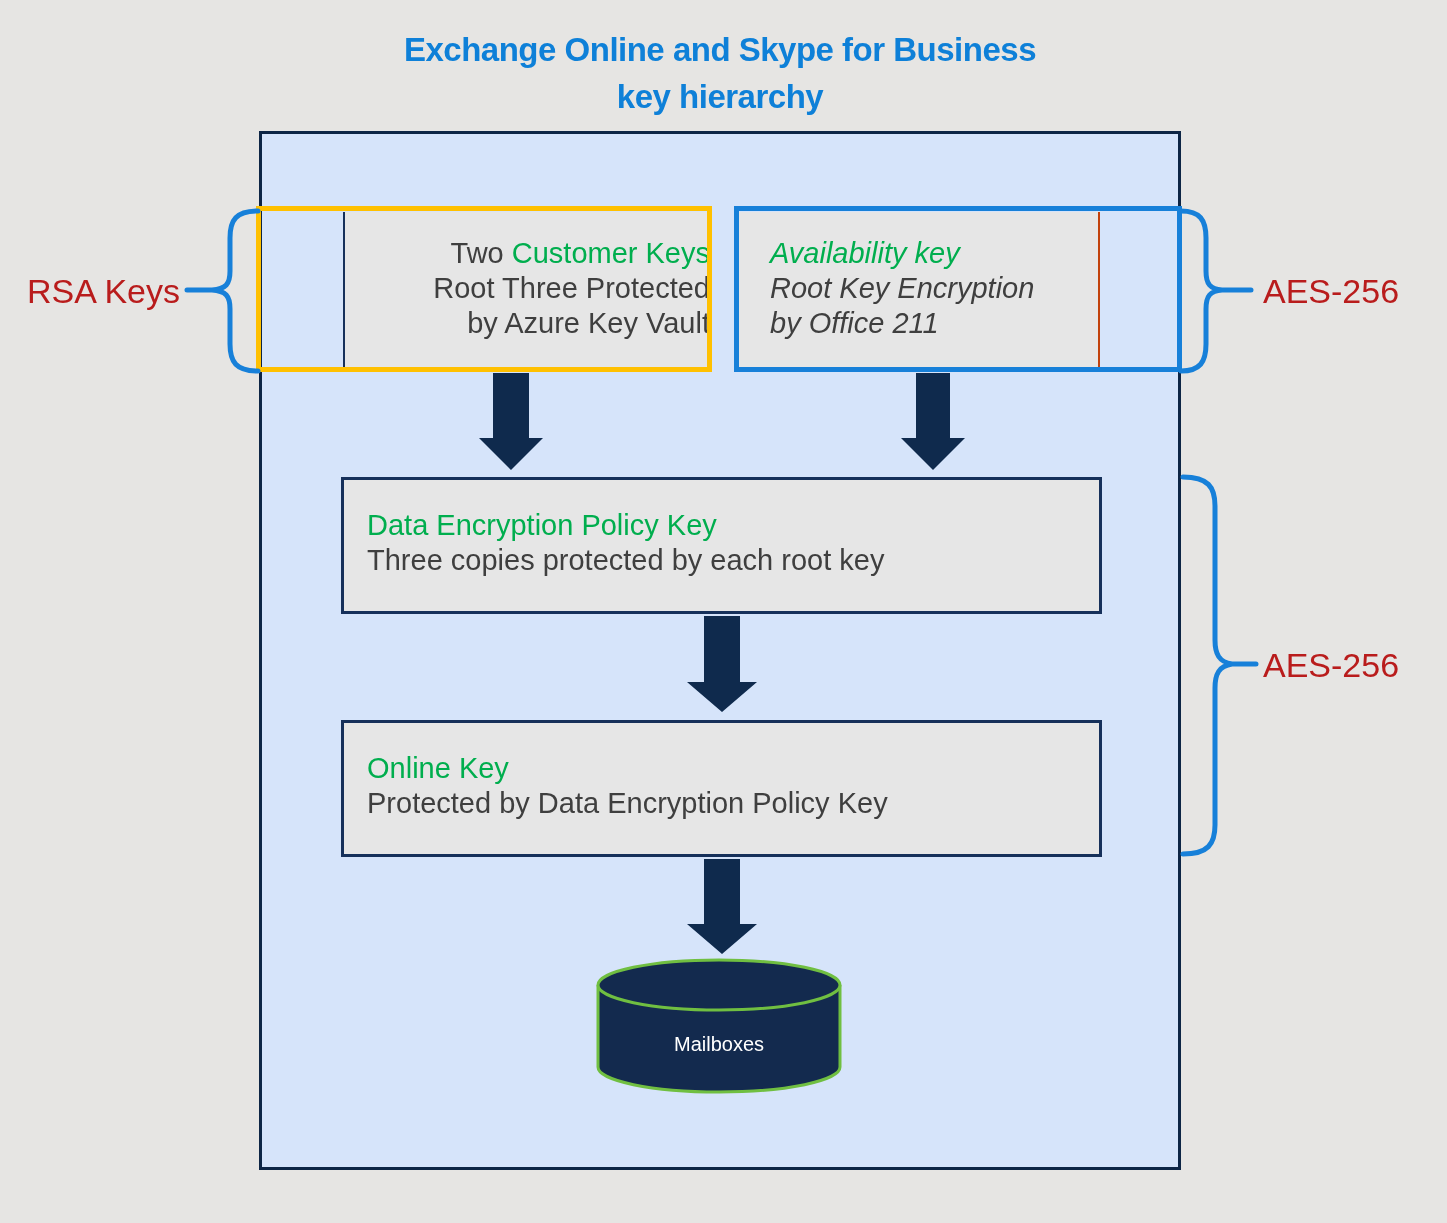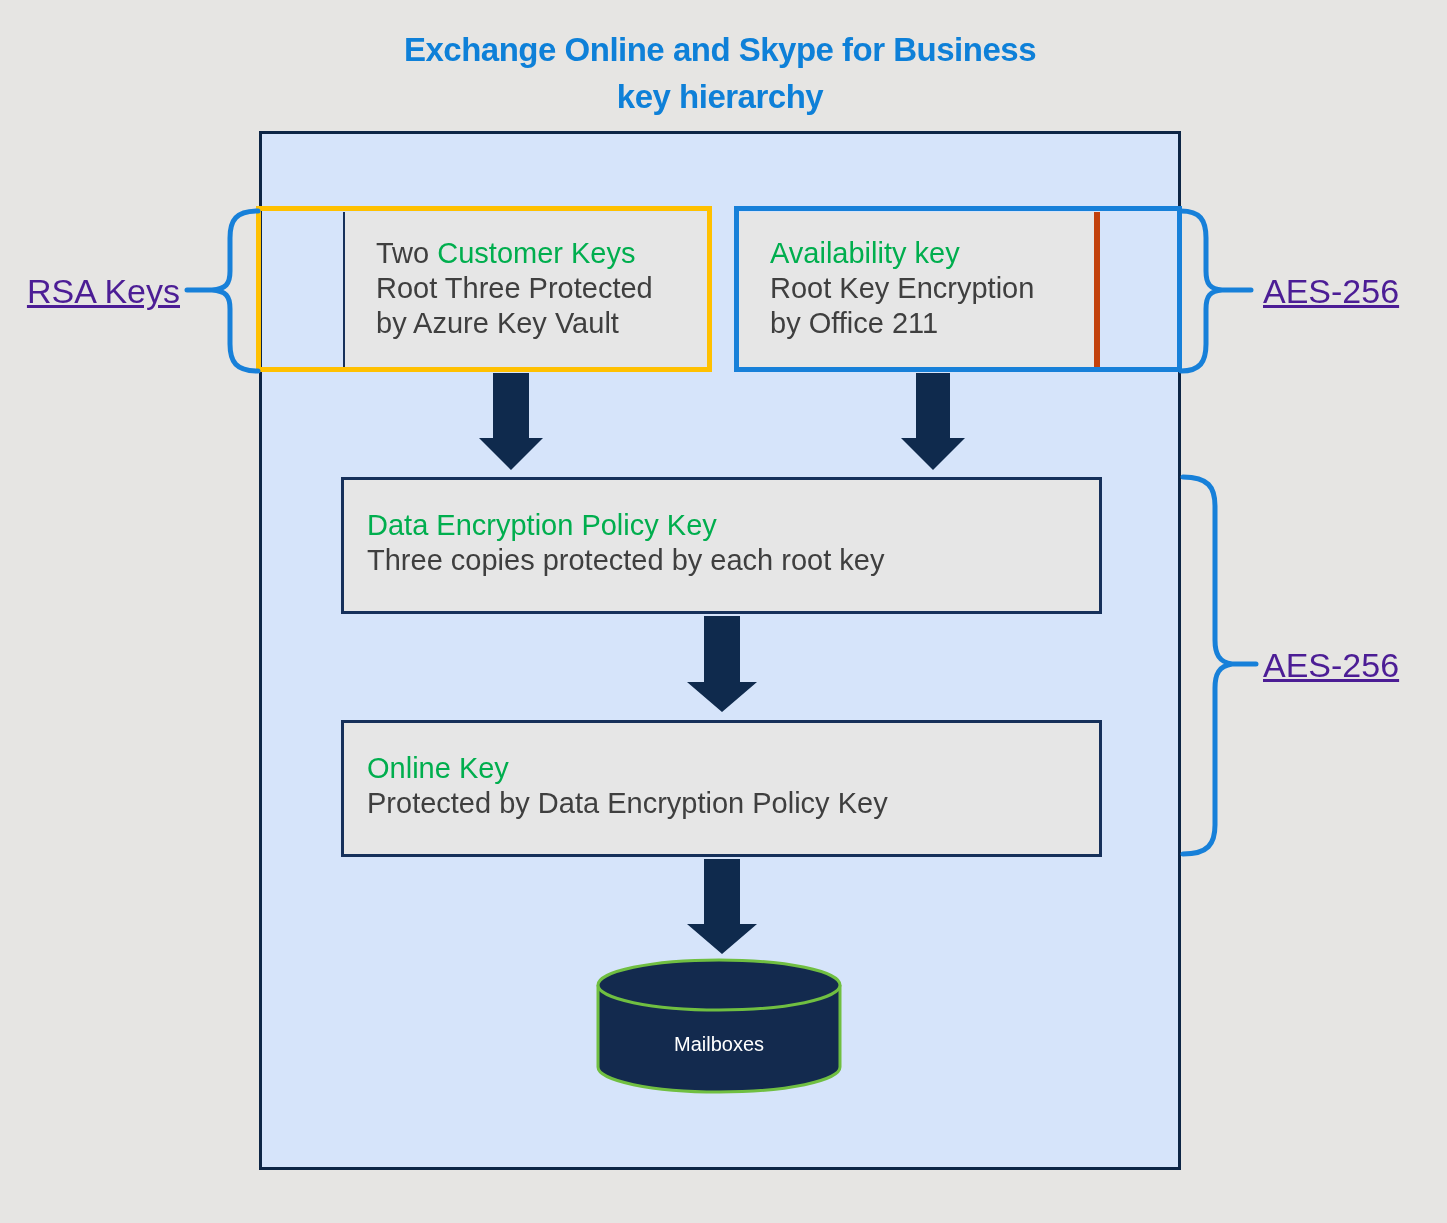--- a/index.html
+++ b/index.html
@@ -38,39 +38,38 @@
   }
 
   
   .graybox {
     box-sizing: border-box;
     background: #E6E6E6;
     color: #3F3F3F;
     font-size: 29px;
     line-height: 35px;
   }
-  .boxA { left: 343px; top: 212px; width: 367px; height: 156px; border-left: 2px solid #16305A; padding: 24px 0 0 31px; }
-  .boxB { left: 739px; top: 212px; width: 361px; height: 156px; border-right: 6px solid #c2410c; padding: 24px 0 0 31px; }
+  .boxA { left: 343px; top: 212px; width: 367px; height: 156px; border-left: 2px solid #16305A; padding: 24px 0 0 31px; text-align: right; }
+  .boxB { left: 739px; top: 212px; width: 361px; height: 156px; border-right: 2px solid #c2410c; padding: 24px 0 0 31px; font-style: italic; }
   .boxC { left: 341px; top: 477px; width: 761px; height: 137px; border: 3px solid #16305A; padding: 28px 8px 0 23px; }
   .boxD { left: 341px; top: 720px; width: 761px; height: 137px; border: 3px solid #16305A; padding: 28px 0 0 23px; }
   .green { color: #00AE4E; }
   .dark  { color: #3F3F3F; }
 
   
   .frame { box-sizing: border-box; background: transparent; }
   .frame.orange { left: 256px; top: 206px; width: 456px; height: 166px; border: 5px solid #FFC000; }
   .frame.blue   { left: 734px; top: 206px; width: 448px; height: 166px; border: 5px solid #1780D9; }
 
   
   .side-label {
-    color: #4c1d95;
+    color: #b91c1c;
     font-size: 34px;
     line-height: 42px;
     white-space: nowrap;
-    text-decoration: underline;
   }
   .rsa       { left: 5px;    top: 270px; width: 175px; text-align: right; }
   .aes-top   { left: 1263px; top: 270px; }
   .aes-bottom{ left: 1263px; top: 644px; }
 
   
   svg.overlay {
     left: 0; top: 0;
     width: 1447px; height: 1223px;
     pointer-events: none;

